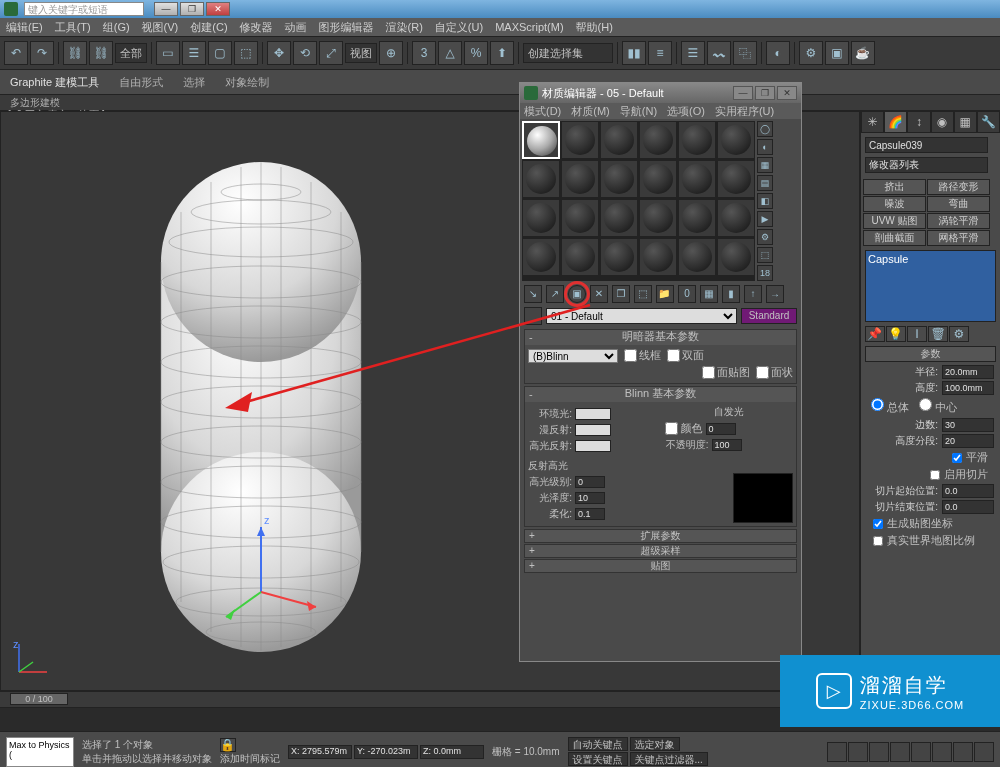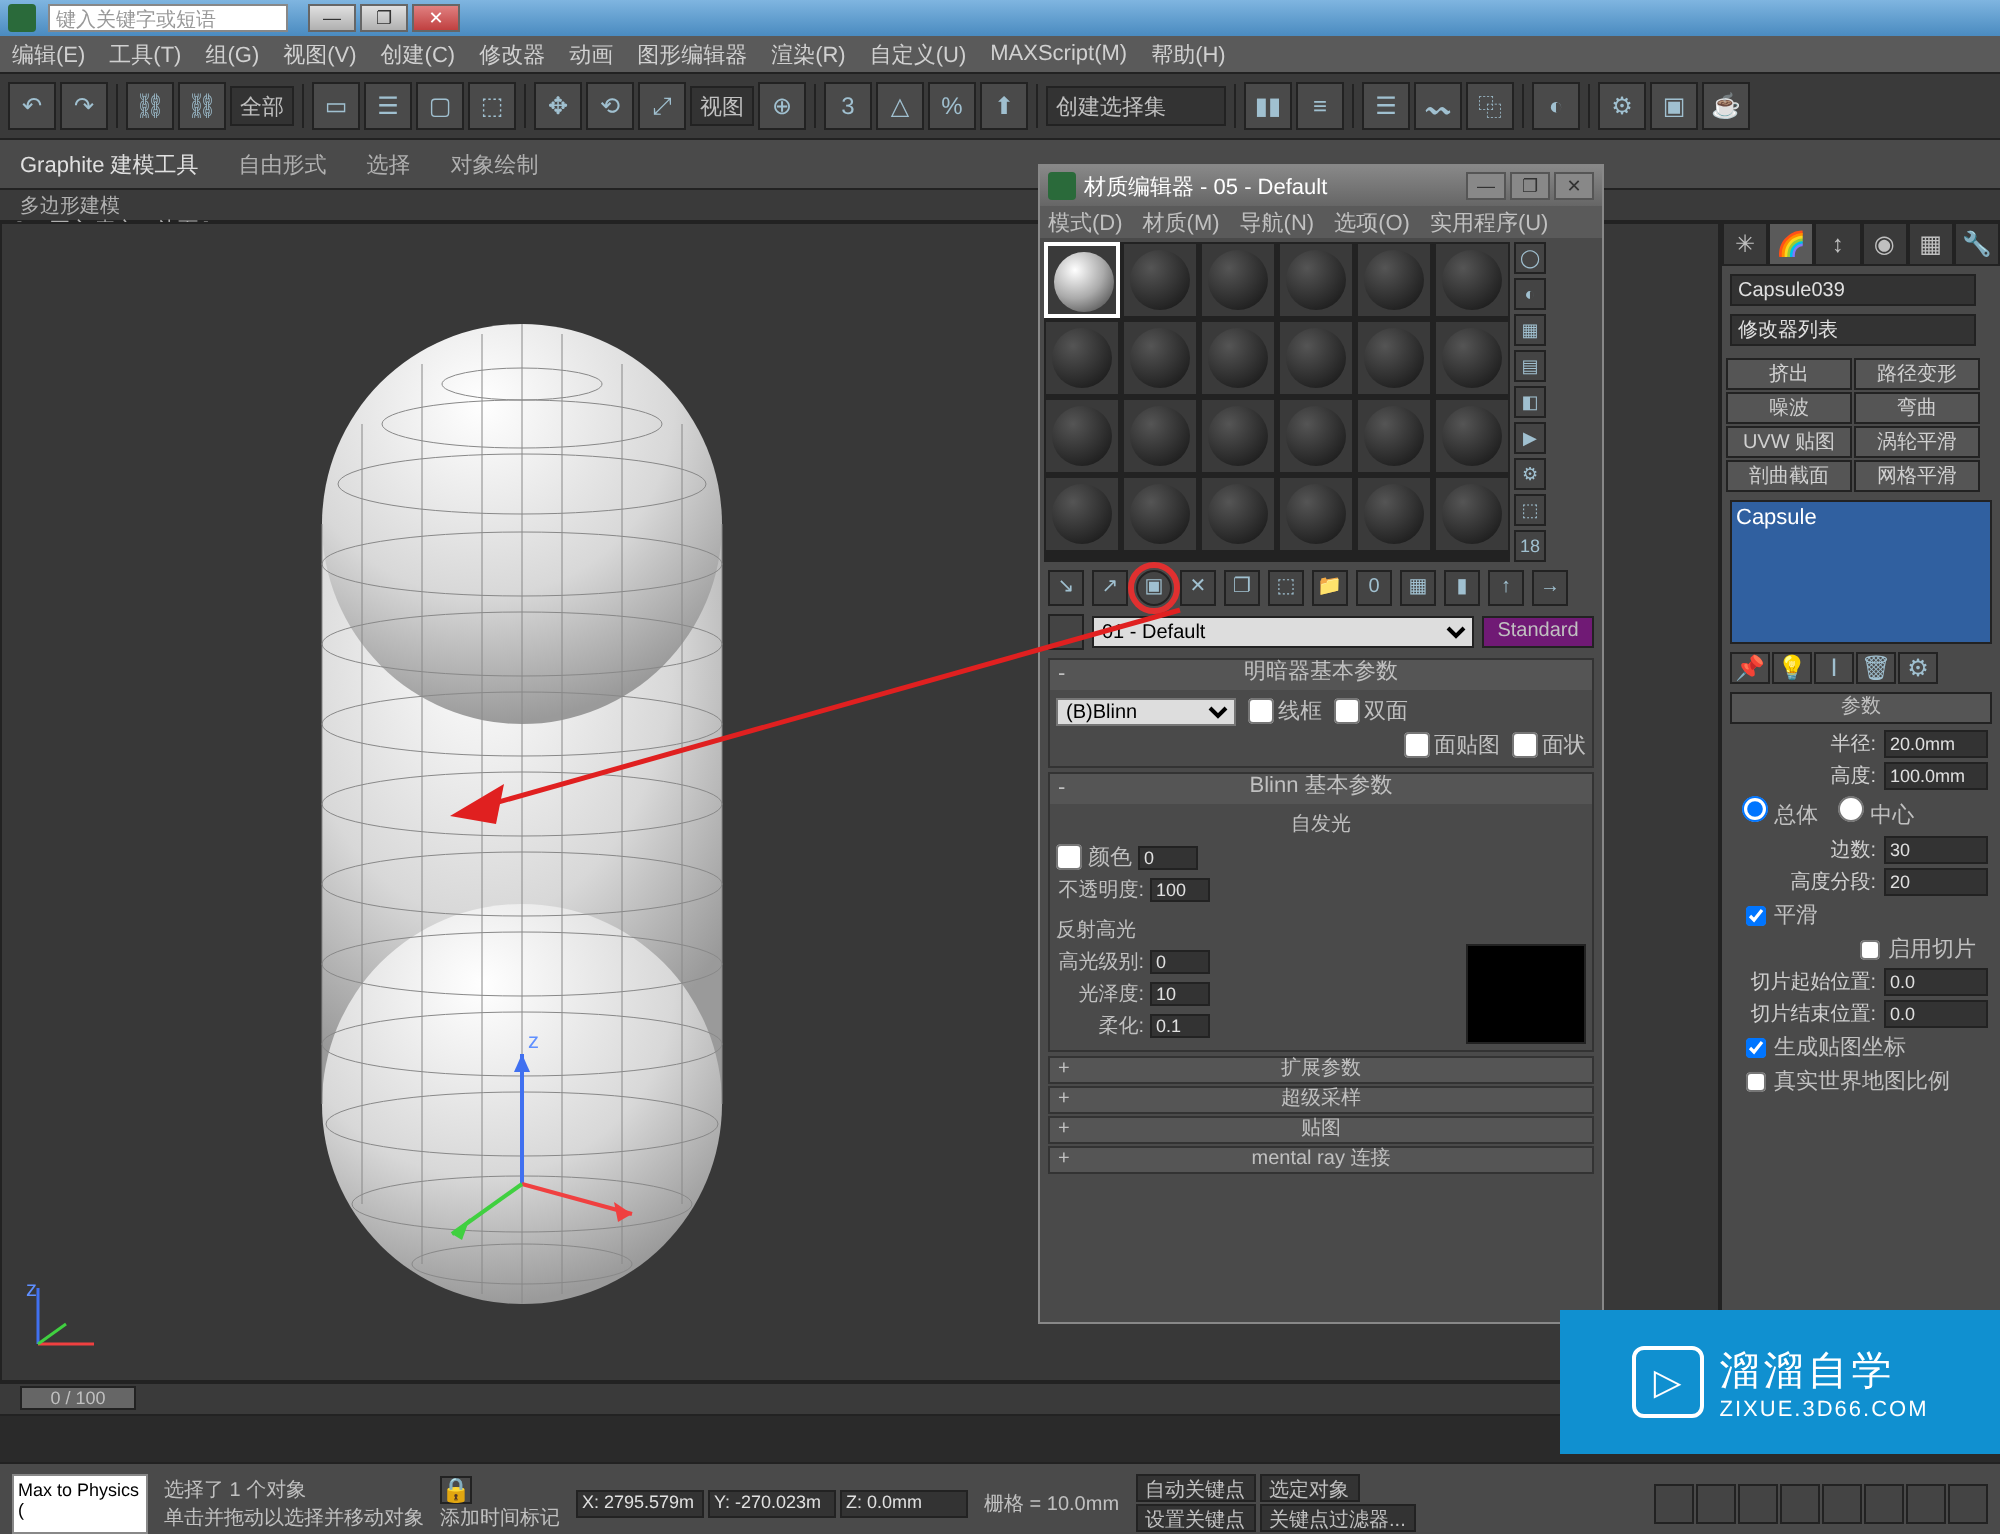--- a/index.html
+++ b/index.html
@@ -276,21 +276,21 @@
       <label><input type="radio" style=""> <span>中心</span></label>
     </div>
     <div class="param-row">
         <label>边数:</label>
         <div class="spinner">30</div>
       </div>
     <div class="param-row">
         <label>高度分段:</label>
         <div class="spinner">20</div>
       </div>
-    <div class="check-row" style="">
+    <div class="check-row" style="justify-content:flex-end">
         <input type="checkbox" checked="" style="">
         <span>平滑</span>
       </div>
     <div class="check-row" style="justify-content:flex-end">
         <input type="checkbox" style="">
         <span>启用切片</span>
       </div>
     <div class="param-row">
         <label>切片起始位置:</label>
         <div class="spinner">0.0</div>
@@ -500,20 +500,34 @@
           </div>
       </div>
     </div>
   </div>
 
   <div class="rollout">
     <div class="rh"><span class="pm">-</span><span>Blinn 基本参数</span></div>
     <div class="rb">
       <div class="blinn-grid">
         <div class="blinn-col">
+          <div class="blinn-row">
+              <label>环境光:</label>
+              <div class="swatch"></div>
+            </div>
+          <div class="blinn-row">
+              <label>漫反射:</label>
+              <div class="swatch"></div>
+            </div>
+          <div class="blinn-row">
+              <label>高光反射:</label>
+              <div class="swatch"></div>
+            </div>
+        </div>
+        <div class="blinn-col">
           <div style="text-align:center;font-size:10px">自发光</div>
           <div class="blinn-row">
               <input type="checkbox" style="">
               <span>颜色</span>
               <div class="minispin">0</div>
             </div>
           <div class="blinn-row">
               <label>不透明度:</label>
               <div class="minispin">100</div>
             </div>
@@ -535,21 +549,20 @@
               <div class="minispin">0.1</div>
             </div>
         </div>
         <div class="spec-preview"></div>
       </div>
     </div>
   </div>
   <div class="collapse-row">扩展参数</div>
   <div class="collapse-row">超级采样</div>
   <div class="collapse-row">贴图</div>
-  <div class="collapse-row">mental ray 连接</div>
 </div>
 
 <svg class="arrow-svg" width="420" height="260">
   <line x1="390" y1="125" x2="35" y2="225" stroke="#e02020" stroke-width="2.5"></line>
   <polygon points="25,228 52,212 48,232" fill="#e02020"></polygon>
 </svg>
 
 <div class="watermark">
   <div class="logo">▷</div>
   <div class="wt">

